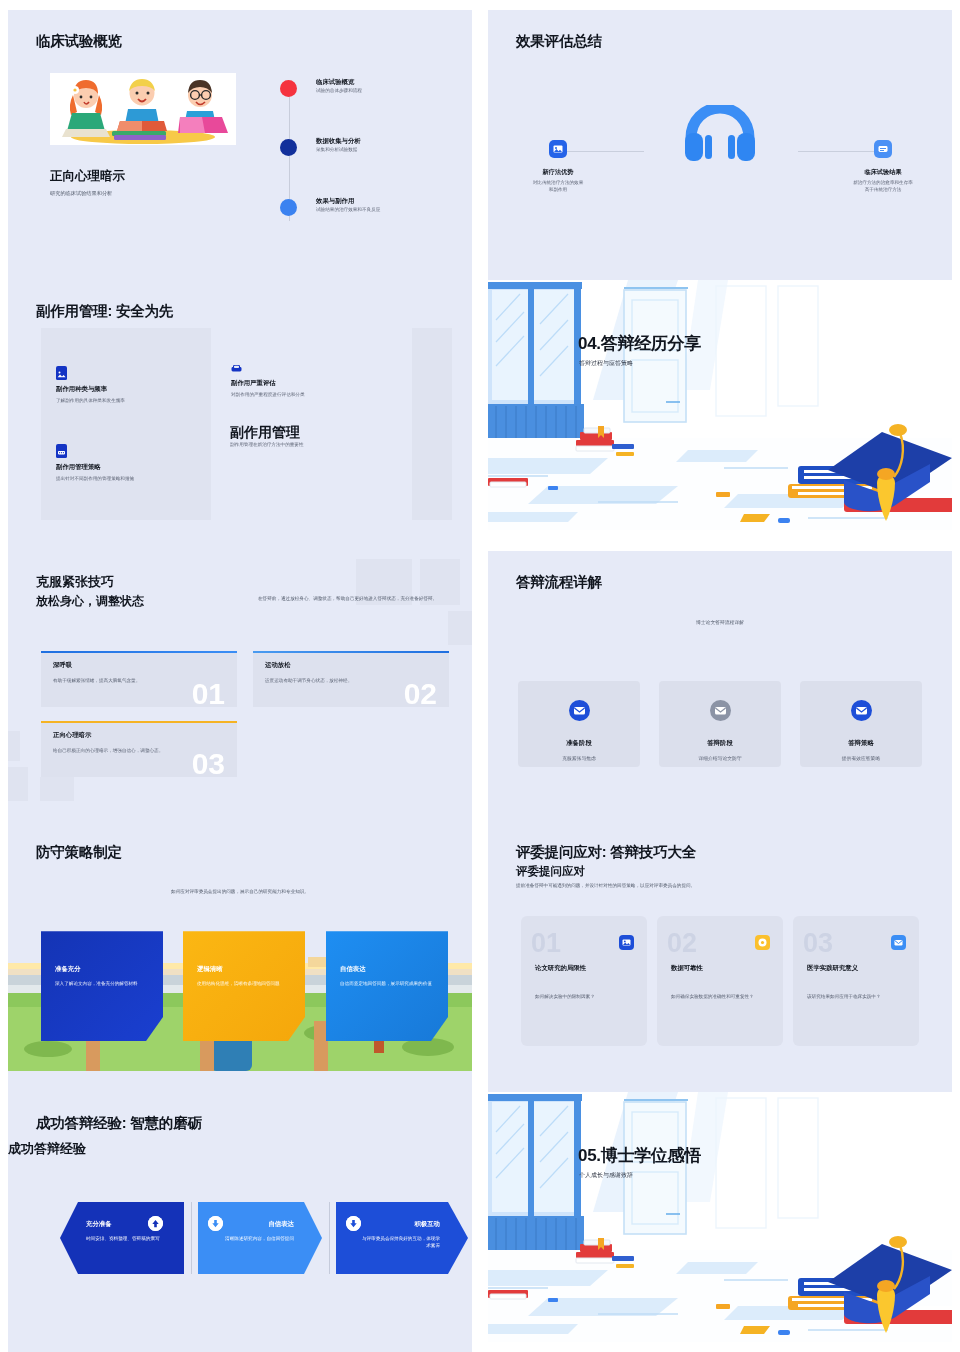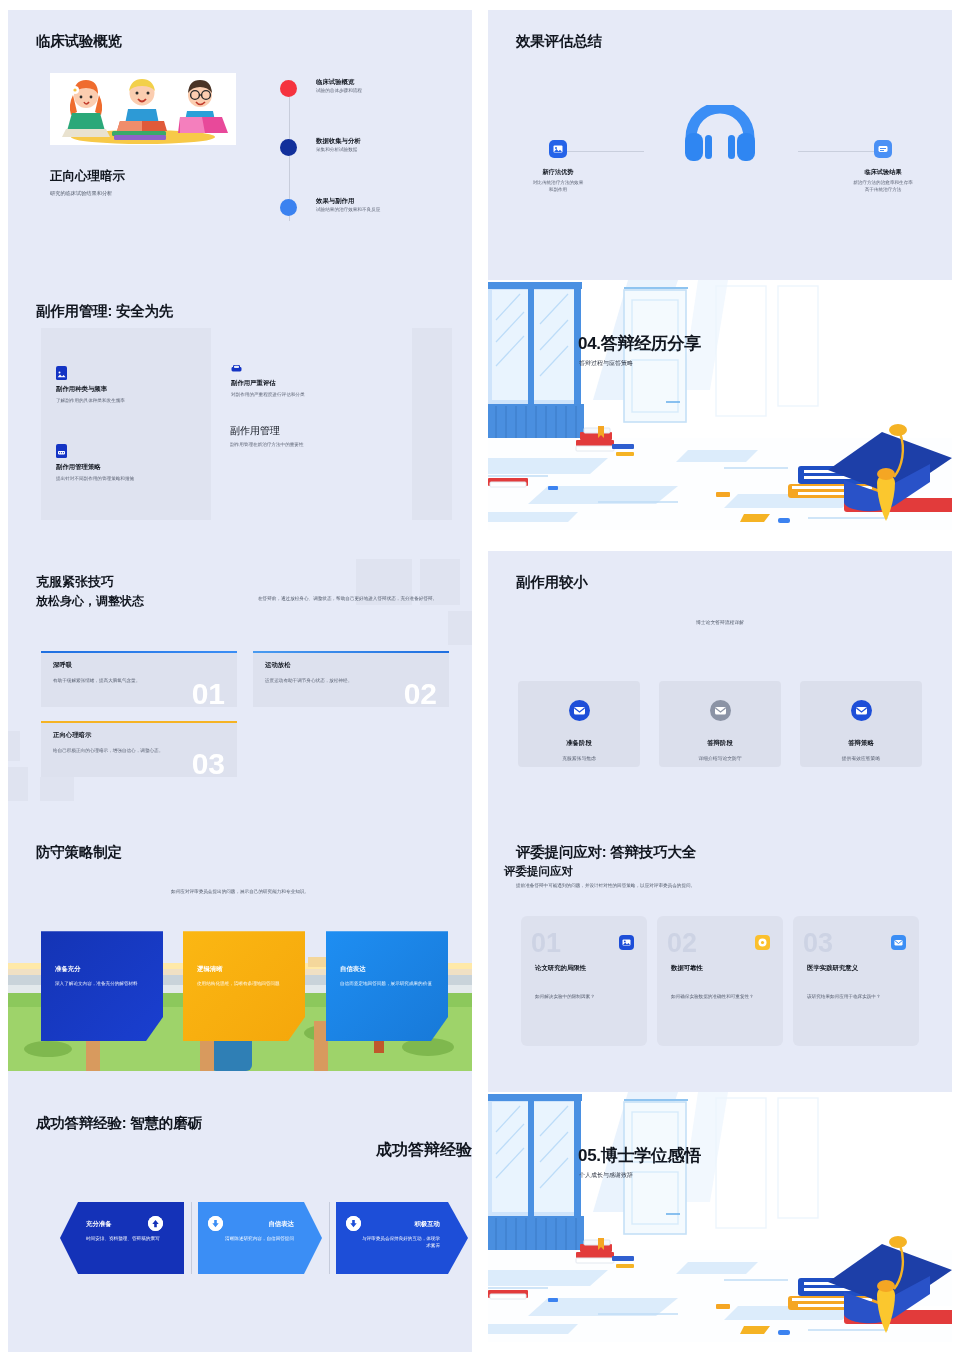--- a/index.html
+++ b/index.html
@@ -61,21 +61,21 @@
   .s2-d { font-size: 4.6px; color: #5a6172; line-height: 1.5; margin-top: 3px; }
   .s2-foot { position: absolute; bottom: 22px; width: 100%; text-align: center; font-size: 4.6px; color: #4b5464; }
 
   
   .s3-panel { position: absolute; left: 33px; top: 48px; width: 170px; height: 192px; background: #dfe3f0; }
   .s3-strip { position: absolute; left: 404px; top: 48px; width: 40px; height: 192px; background: #dfe3f0; }
   .feat { position: absolute; width: 160px; }
   .feat-ico { width: 11px; height: 11px; border-radius: 2px; margin-bottom: 8px; position: relative;}
   .feat-t { font-size: 6.4px; font-weight: bold; color: #11161f; }
   .feat-d { font-size: 4.6px; color: #5a6172; margin-top: 4px; }
-  .s3-big { position: absolute; left: 222px; top: 144px; font-size: 10px; font-weight: normal; color:#11161f;}
+  .s3-big { position: absolute; left: 222px; top: 144px; font-size: 14px; font-weight: bold; color:#11161f;}
   .s3-bigd { position: absolute; left: 222px; top: 162px; font-size: 4.6px; color: #5a6172; }
 
   
   .room { position: absolute; inset: 0; background: #ffffff; overflow: hidden; }
   .sec-num { position: absolute; left: 90px; top: 52px; font-size: 17px; font-weight: bold; color: #11161f; letter-spacing: -0.3px; z-index: 5;}
   .sec-sub { position: absolute; left: 91px; top: 79px; font-size: 6px; color: #2b3240; z-index: 5;}
 
   
   .s5-t1 { position:absolute; left:28px; top:22px; font-size:13px; font-weight:bold; color:#11161f;}
   .s5-t2 { position:absolute; left:28px; top:42px; font-size:12px; font-weight:bold; color:#11161f;}
@@ -97,30 +97,30 @@
   
   .field { position:absolute; left:0; top:108px; width:100%; height:142px; overflow:hidden;}
   .s7-h { position:absolute; top:42px; width:100%; text-align:center; font-size:11.5px; font-weight:bold; color:#11161f;}
   .s7-s { position:absolute; top:67px; width:100%; text-align:center; font-size:4.6px; color:#4b5464; line-height:1.8;}
   .pent { position:absolute; width:122px; height:110px; padding:34px 14px 0;
           clip-path: polygon(0 0, 100% 0, 100% 78%, 86% 100%, 0 100%); }
   .pent-t { font-size:6.4px; font-weight:bold; color:#ffffff;}
   .pent-d { font-size:4.6px; color:#ffffff; margin-top:6px; line-height:1.55; opacity:.96;}
 
   
-  .s8-t2 { position:absolute; left:16px; top:43px; font-size:11.5px; font-weight:bold; color:#11161f;}
+  .s8-t2 { position:absolute; left:28px; top:43px; font-size:11.5px; font-weight:bold; color:#11161f;}
   .s8-d { position:absolute; left:28px; top:62px; font-size:4.6px; color:#4b5464;}
   .s8-card { position:absolute; top:95px; width:126px; height:130px; background:#dde1ee; border-radius:6px; padding:14px; overflow:hidden;}
   .s8-n { position:absolute; left:10px; top:14px; font-size:27px; font-weight:bold; color:#cdd3e4; line-height:1;}
   .s8-ic { position:absolute; right:13px; top:19px; width:15px; height:15px; border-radius:4px;}
   .s8-t { position:absolute; left:14px; top:48px; font-size:6.4px; font-weight:bold; color:#11161f;}
   .s8-q { position:absolute; left:14px; top:77px; width:105px; font-size:4.6px; color:#555d6e; line-height:1.6;}
 
   
-  .s9-h { position:absolute; top:48px; width:100%; text-align:right; font-size:16px; font-weight:bold; color:#11161f;padding-left:28px;}
+  .s9-h { position:absolute; top:48px; width:100%; text-align:left; font-size:13px; font-weight:bold; color:#11161f;}
   .arrowbox { position:absolute; top:110px; width:124px; height:72px; }
   .arw { position:absolute; inset:0; }
   .arw-t { position:absolute; top:18px; font-size:6.4px; font-weight:bold; color:#fff;}
   .arw-d { position:absolute; top:33px; width:82px; font-size:4.6px; color:#fff; line-height:1.6;}
   .arw-i { position:absolute; top:14px; width:15px; height:15px; border-radius:50%; background:#fff;}
   .s9-f { position:absolute; bottom:44px; width:100%; text-align:center; font-size:4.8px; color:#4b5464;}
   .divider { position:absolute; width:1px; height:72px; background:#c5cbdb; top:110px;}
 </style>
 </head>
 <body>
@@ -417,21 +417,21 @@
         <div class="bar" style="background:#f5b324;"></div>
         <div class="c-t">正向心理暗示</div>
         <div class="c-d">给自己积极正向的心理暗示，增强自信心，调整心态。</div>
         <div class="c-n">03</div>
       </div>
     </div>
   </div>
 
   <div class="slide">
     <div class="canvas">
-      <div class="title t-main">副作用较小</div>
+      <div class="title t-main">答辩流程详解</div>
       <div class="s6-s">博士论文答辩流程详解</div>
 
       <div class="s6-card" style="left:30px; top:130px;">
         <div class="s6-ic" style="background:#1d4ed8;">
           <svg width="21" height="21" viewBox="0 0 21 21">
               <rect x="5" y="7" width="11" height="7.5" rx="1.6" fill="#fff"></rect>
               <path d="M5.4 8l5.1 4 5.1-4" stroke="#1d4ed8" stroke-width="1.2" fill="none"></path>
             </svg>
         </div>
         <div class="s6-t">准备阶段</div>

